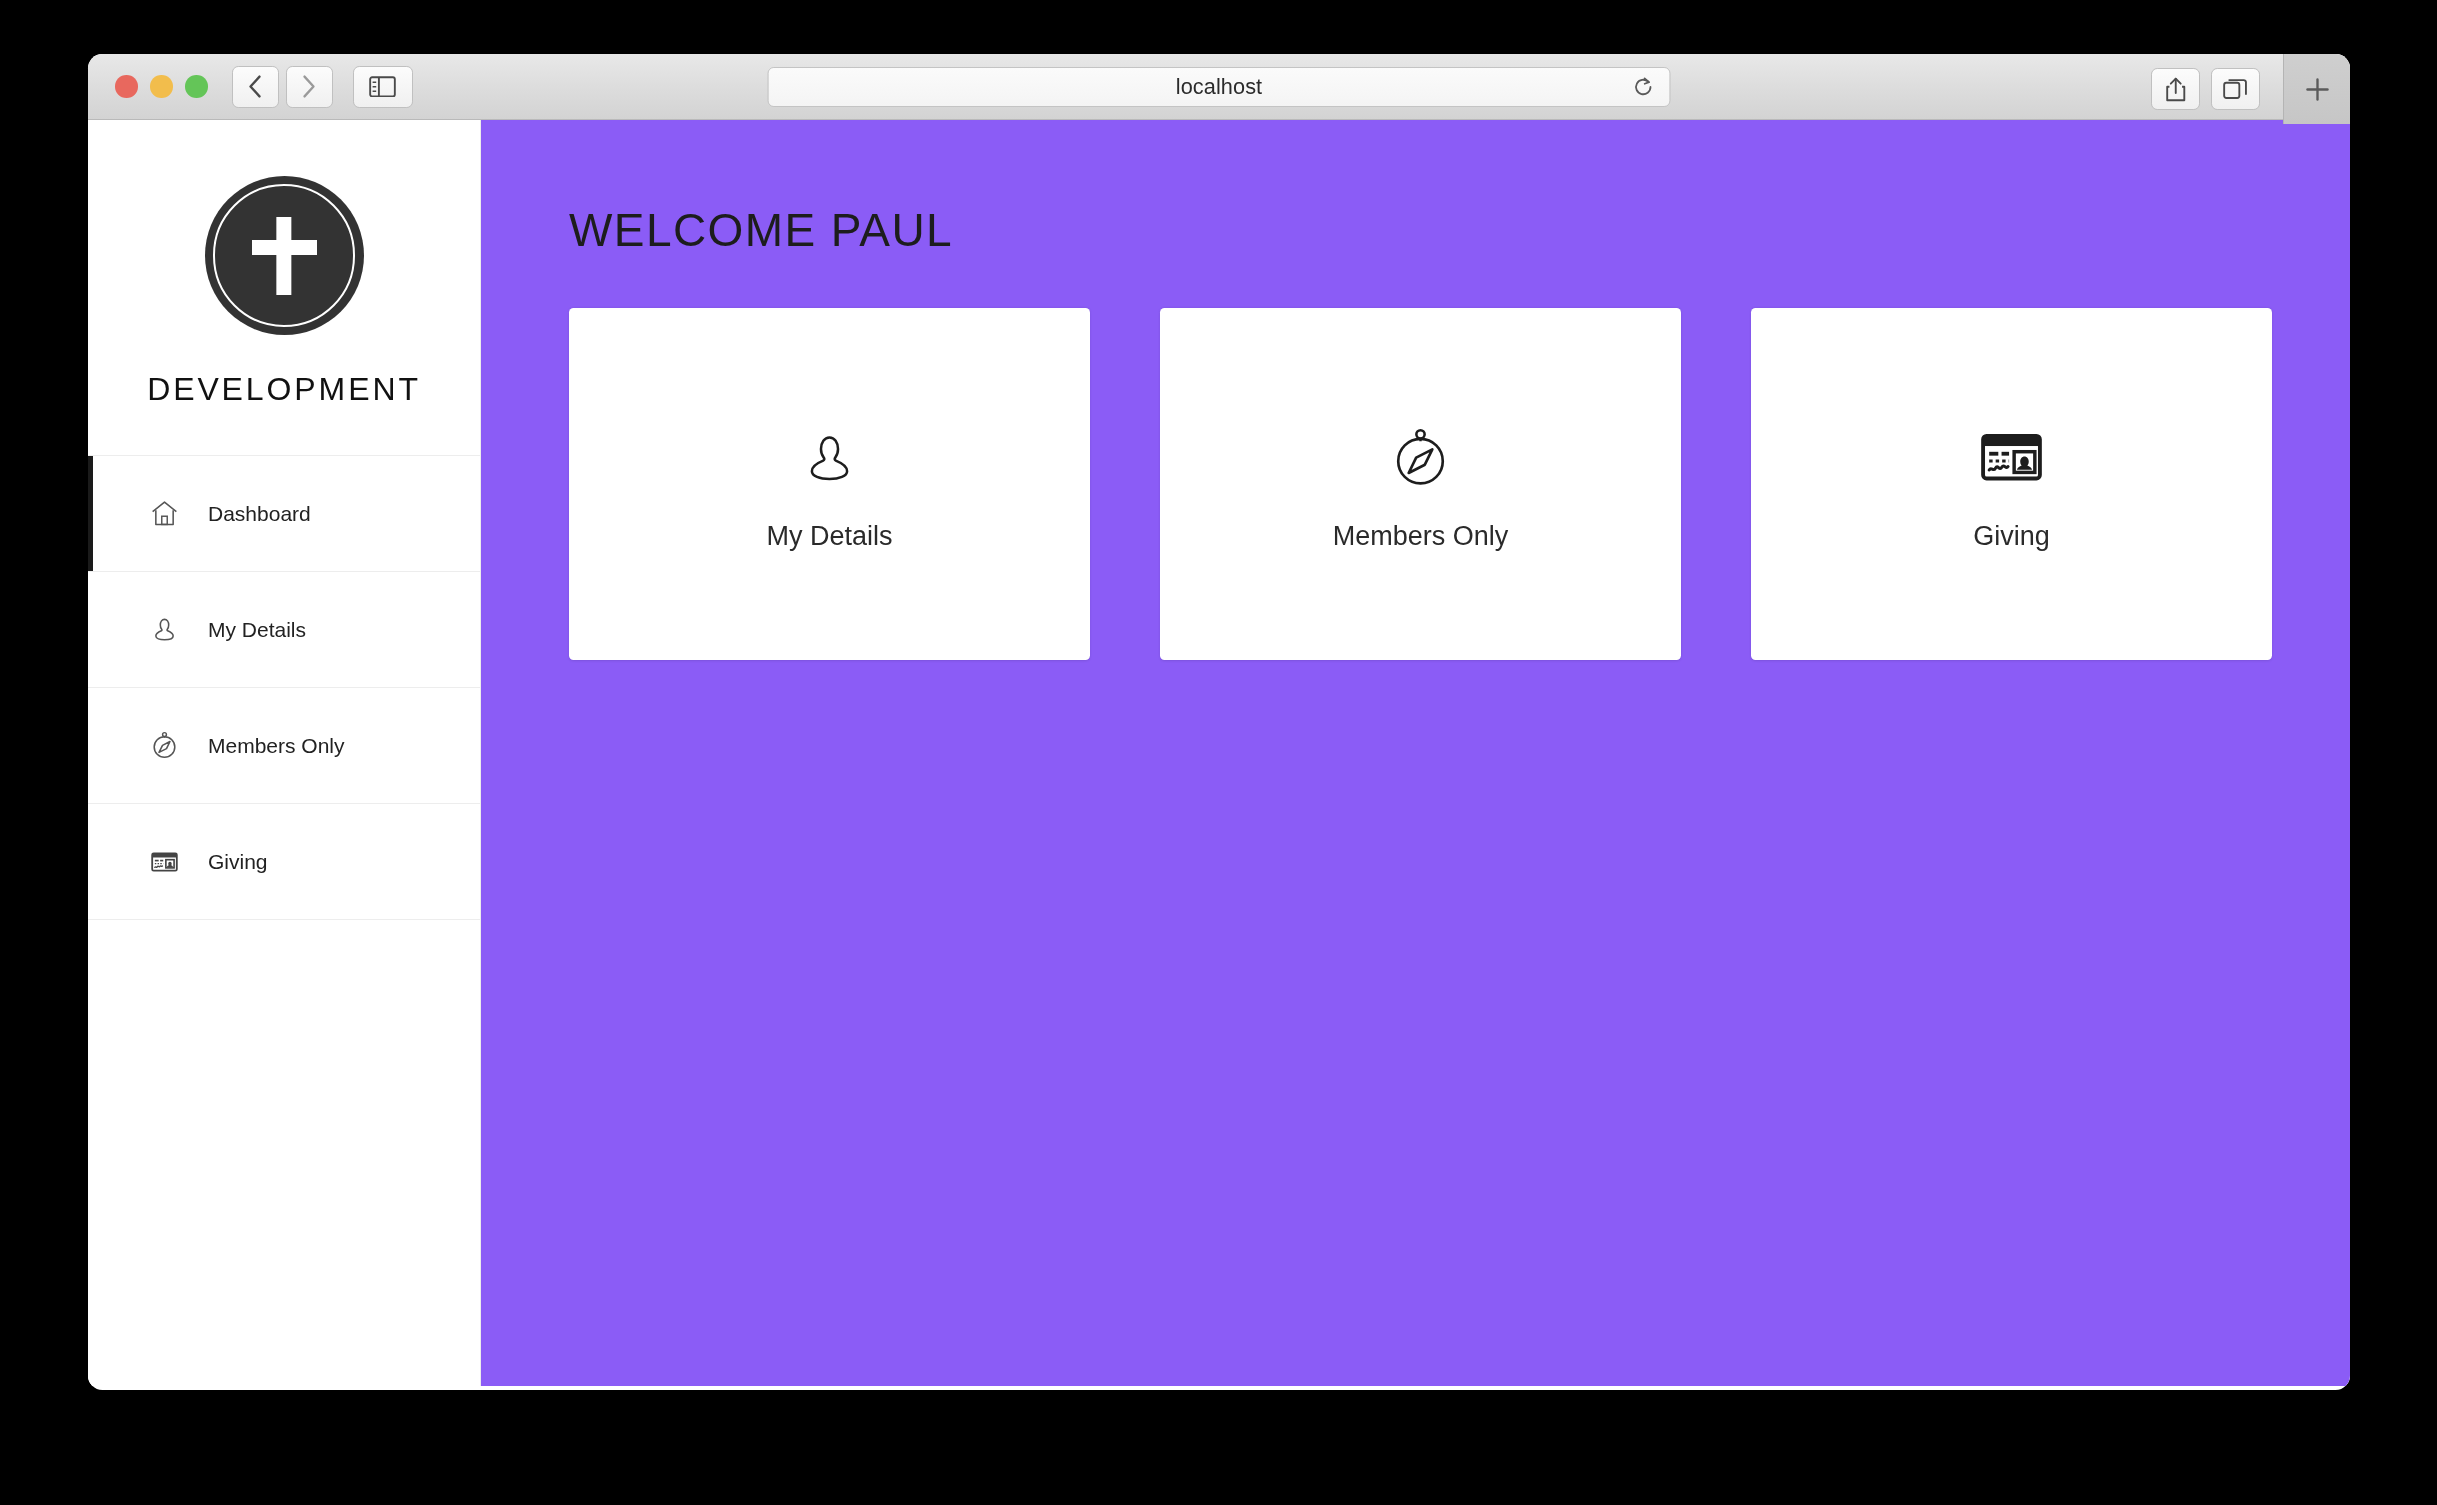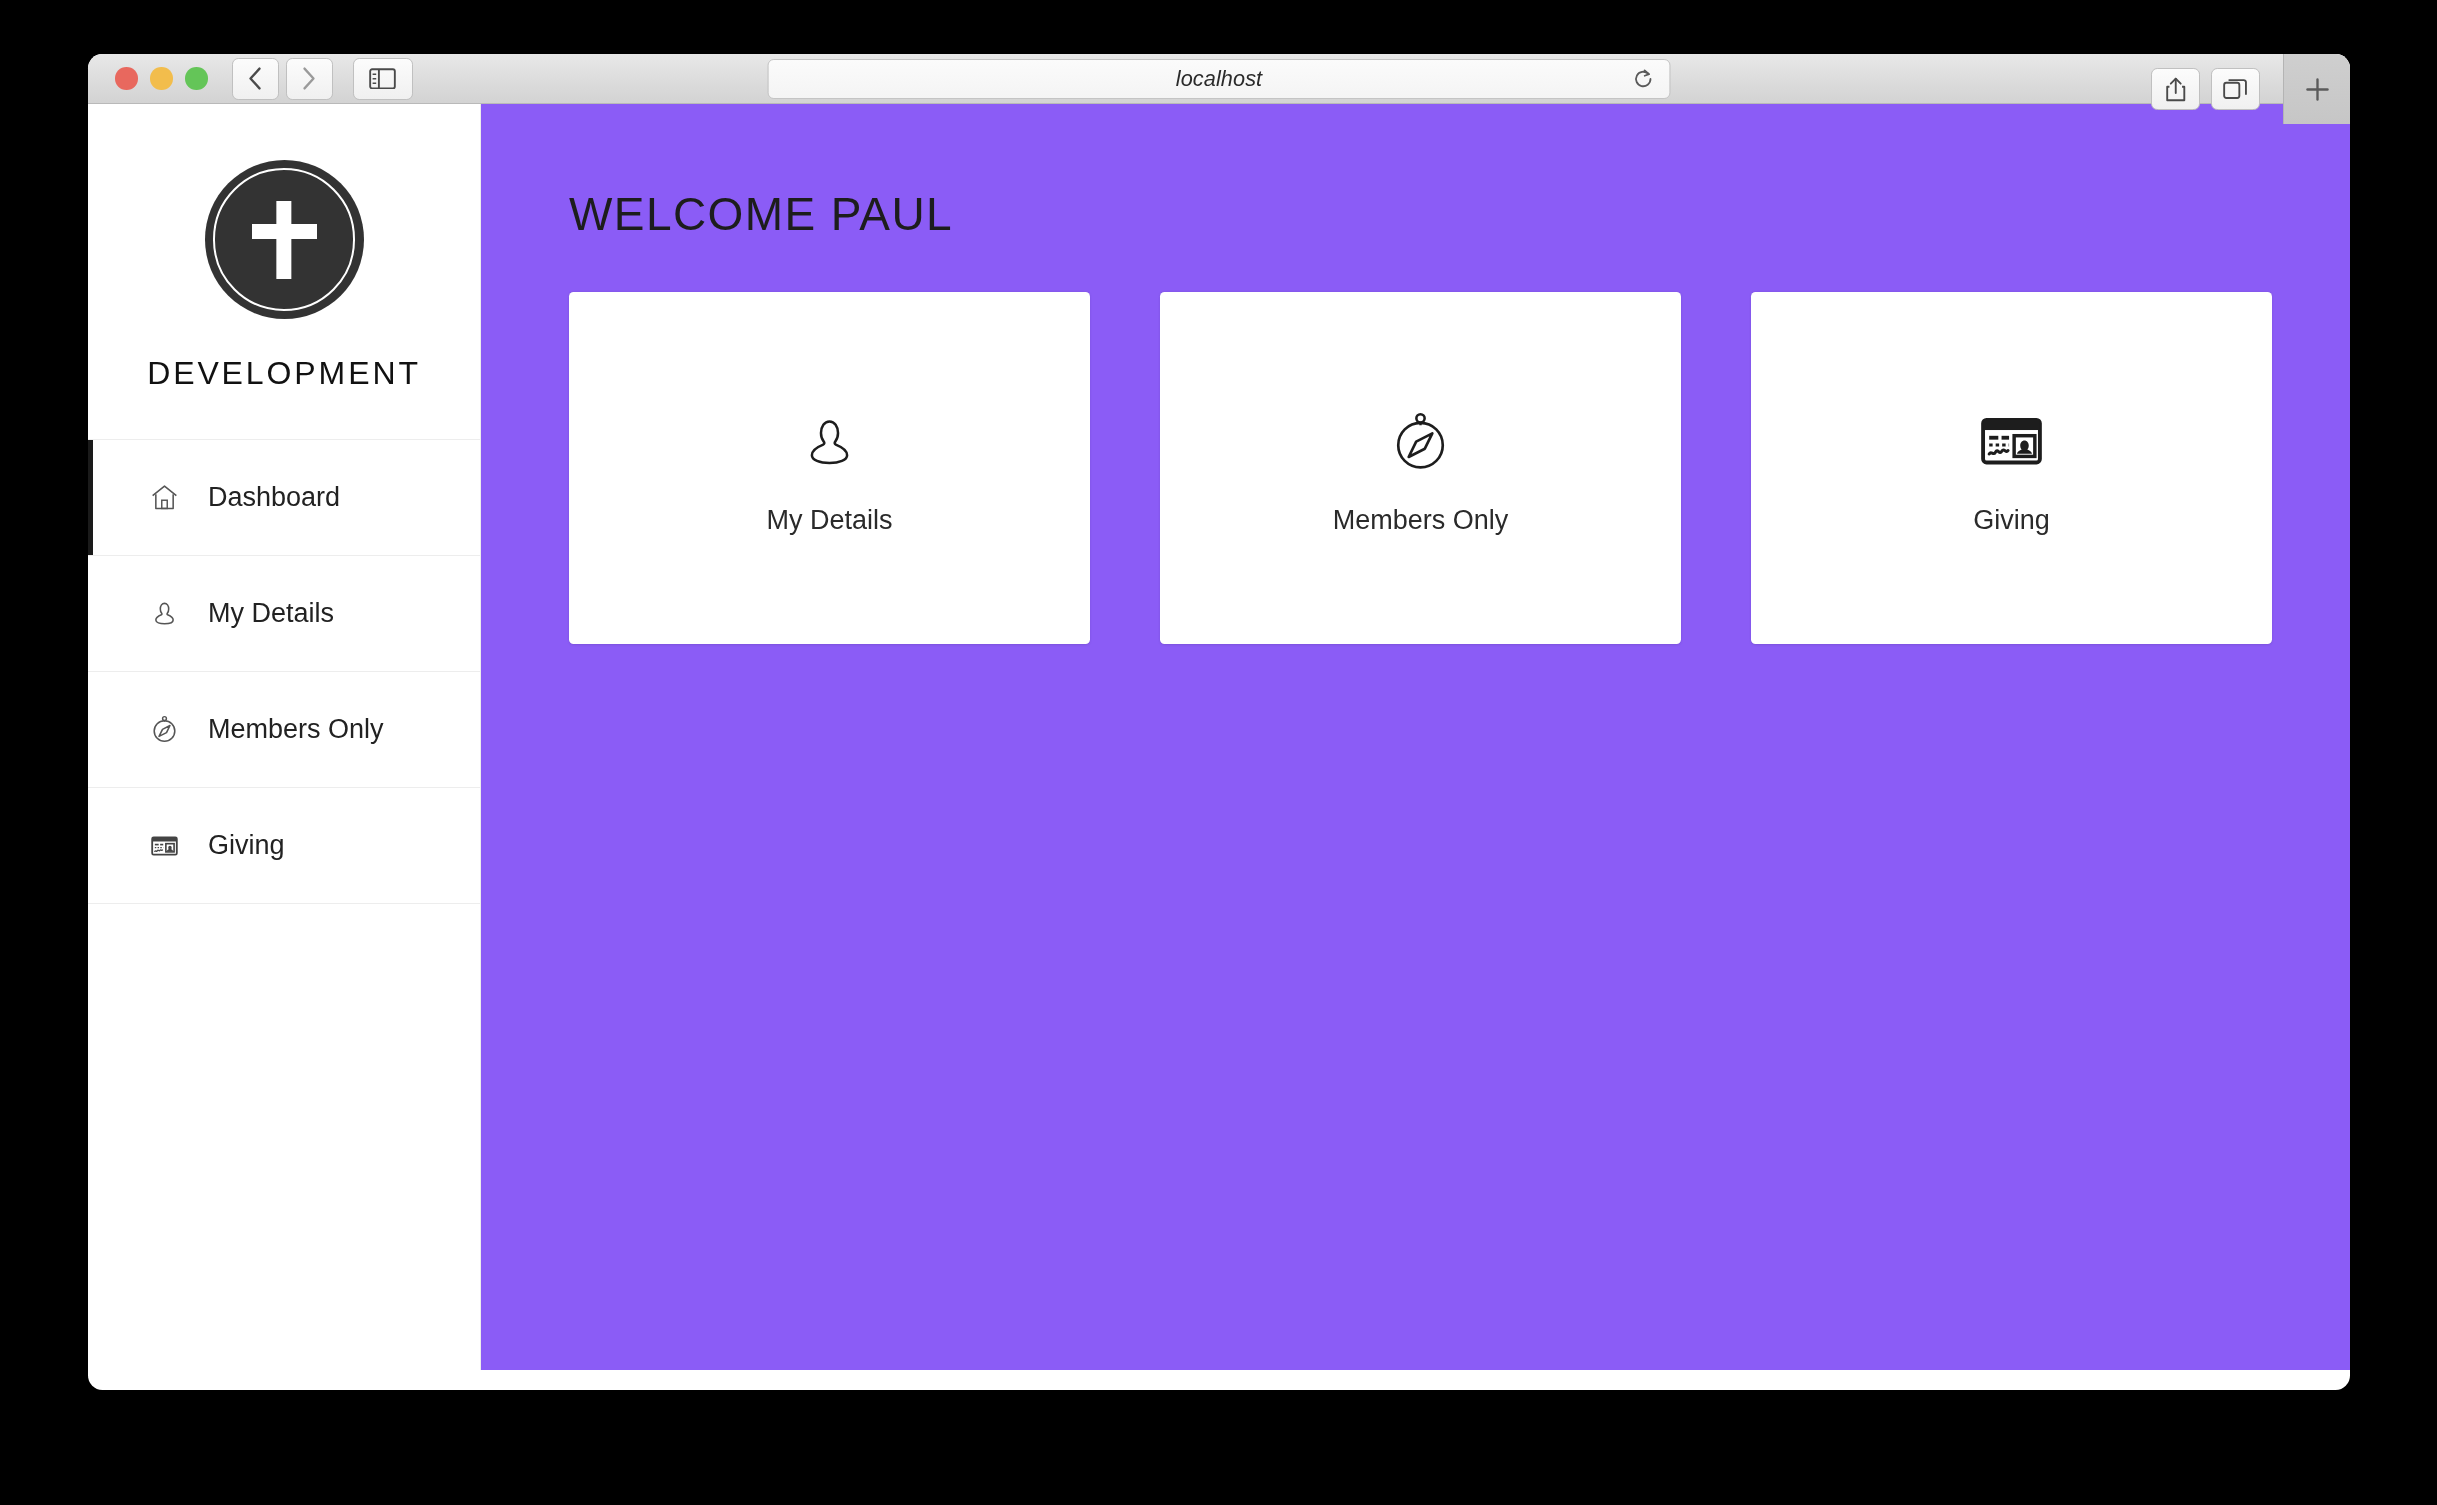--- a/index.html
+++ b/index.html
@@ -22,27 +22,26 @@
     height: 1336px;
     border-radius: 14.4px;
     overflow: hidden;
     background: #fff;
     box-shadow: 0 16.3px 54px rgba(0,0,0,0.55);
   }
 
   
   .toolbar {
     position: relative;
-    height: 50px;
+    height: 66px;
     background: linear-gradient(to bottom, #e8e8e8 0%, #dcdcdc 55%, #d3d3d3 100%);
     border-bottom: 0.9px solid #b9b9b9;
     display: flex;
     align-items: center;
     padding: 0 16.3px;
-    font-style: italic;
   }
 
   .traffic-lights {
     display: flex;
     align-items: center;
     gap: 12.6px;
     margin-left: 10.8px;
     margin-right: 23.5px;
   }
   .light {
@@ -207,21 +206,21 @@
 
   .nav-icon {
     width: 34px;
     display: flex;
     align-items: center;
     justify-content: flex-start;
     margin-right: 25px;
     flex: 0 0 34px;
   }
   .nav-label {
-    font-size: 27px;
+    font-size: 21px;
     color: #222222;
     font-weight: 400;
   }
 
   
   .content {
     flex: 1;
     padding: 83px 0 0 88px;
     background: #8b5cf6;
     overflow: hidden;

